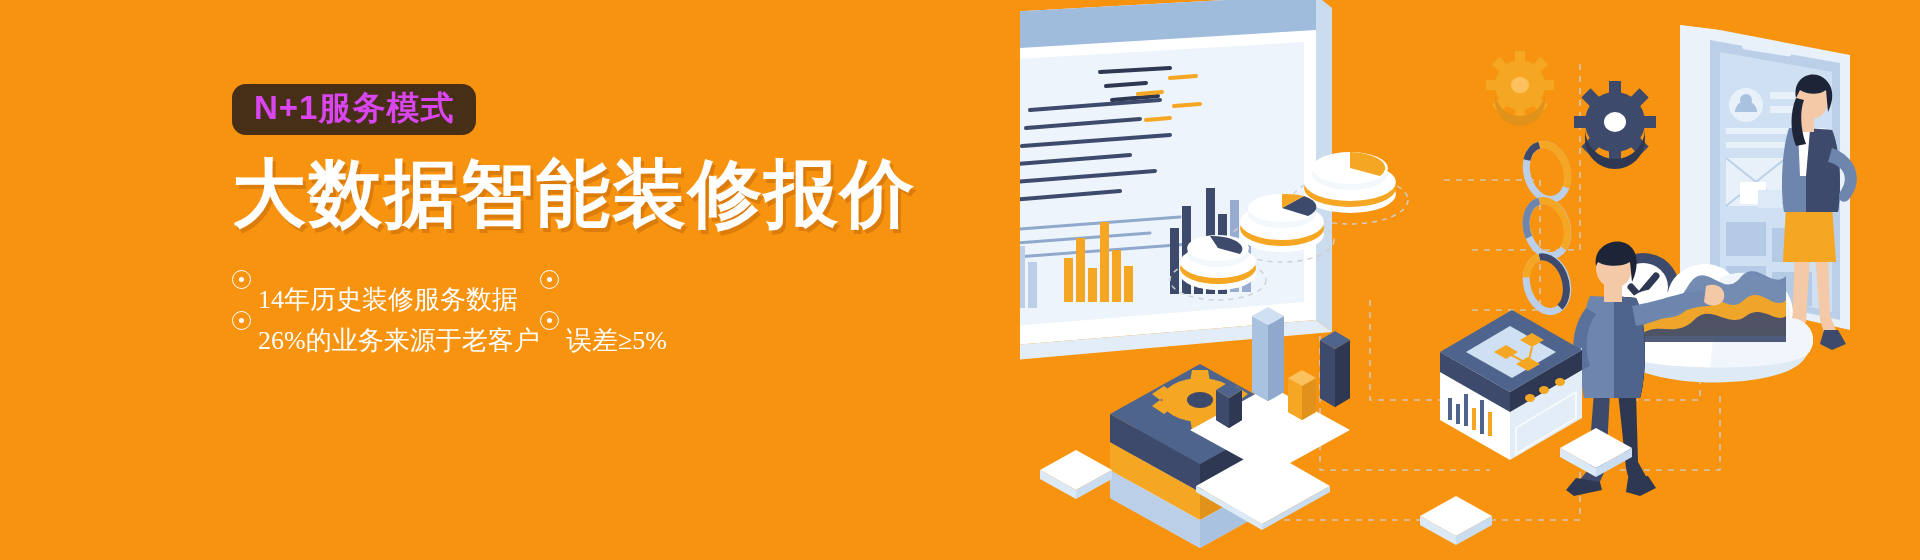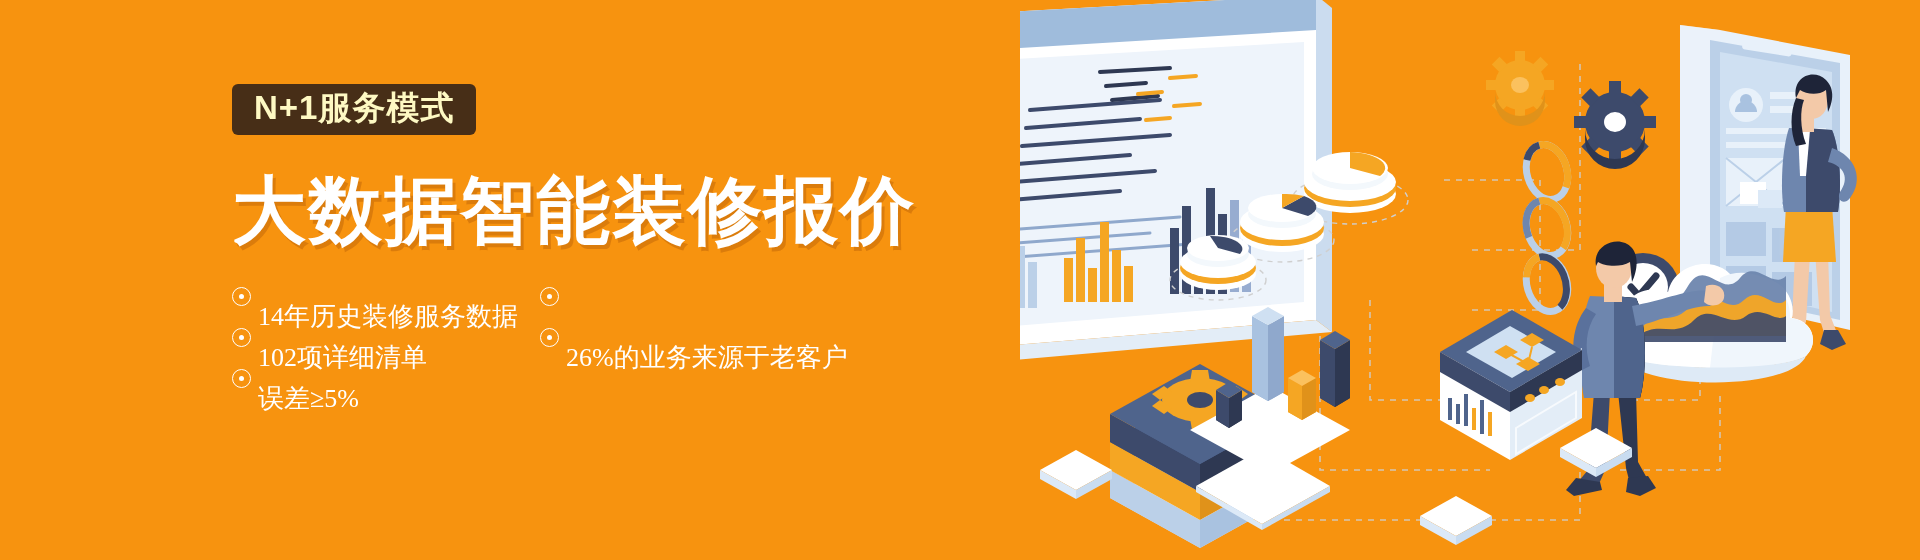--- a/index.html
+++ b/index.html
@@ -12,31 +12,31 @@
     background:#F7930F;overflow:hidden;
   }
 
   
   .copy{
     position:absolute;left:232px;top:84px;width:720px;
   }
   .badge{
     display:inline-block;
     background:#472E17;
-    color:#fef9c3;
+    color:#d946ef;
     font-size:33px;
     font-weight:bold;
     letter-spacing:1px;
     padding:7px 22px 9px 22px;
-    border-radius:6px;
+    border-radius:14px;
     line-height:1.05;
     white-space:nowrap;
   }
   .headline{
-    margin-top:37px;
+    margin-top:20px;
     color:#FFFFFF;
     font-size:74px;
     font-weight:bold;
     letter-spacing:2px;
     line-height:1.06;
     white-space:nowrap;
     text-shadow:3px 4px 0 rgba(196,106,10,.55);
   }
 
   .bullets{
@@ -92,24 +92,20 @@
 
       <div class="bullet">
         <span class="dot"></span>
         <span class="txt">14年历史装修服务数据</span>
       </div>
 
       <div class="bullet">
         <span class="dot"></span>
       </div>
 
-      <div class="bullet">
-        <span class="dot"></span>
-        <span class="txt">102项详细清单</span>
-      </div>
 
       <div class="bullet">
         <span class="dot"></span>
         <span class="txt">26%的业务来源于老客户</span>
       </div>
 
       <div class="bullet">
         <span class="dot"></span>
         <span class="txt">误差≥5%</span>
       </div>

